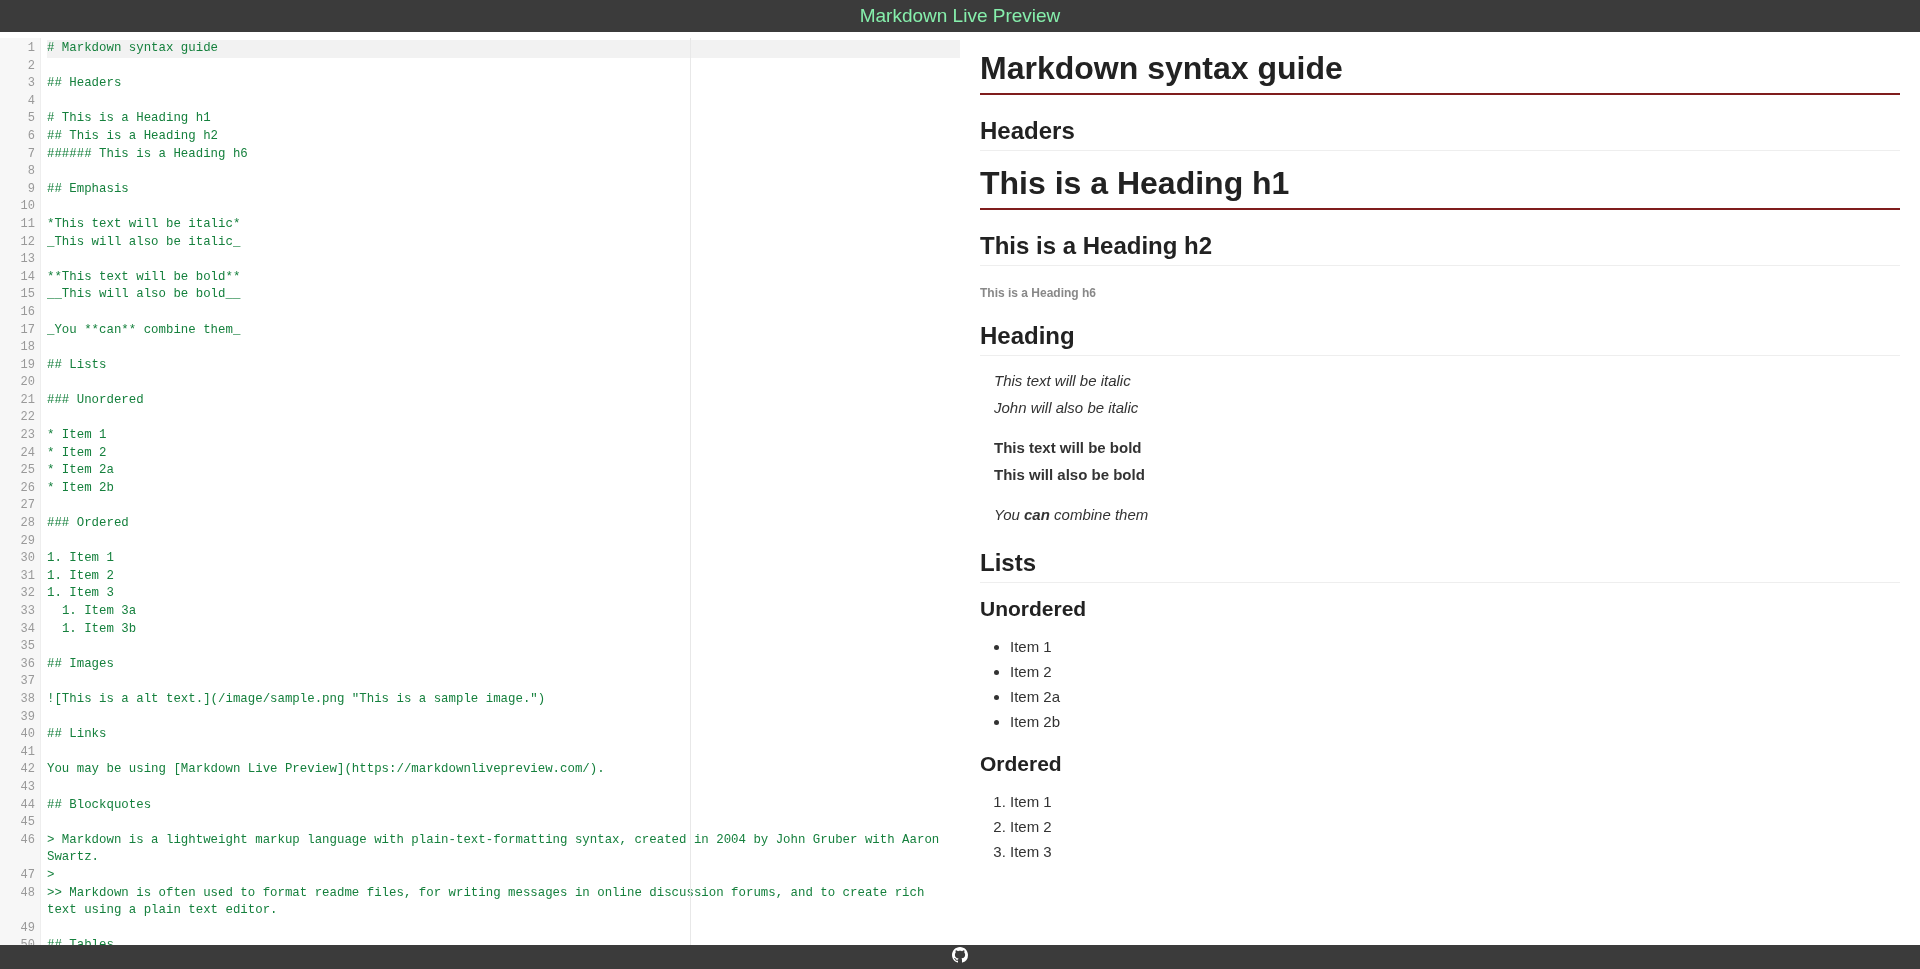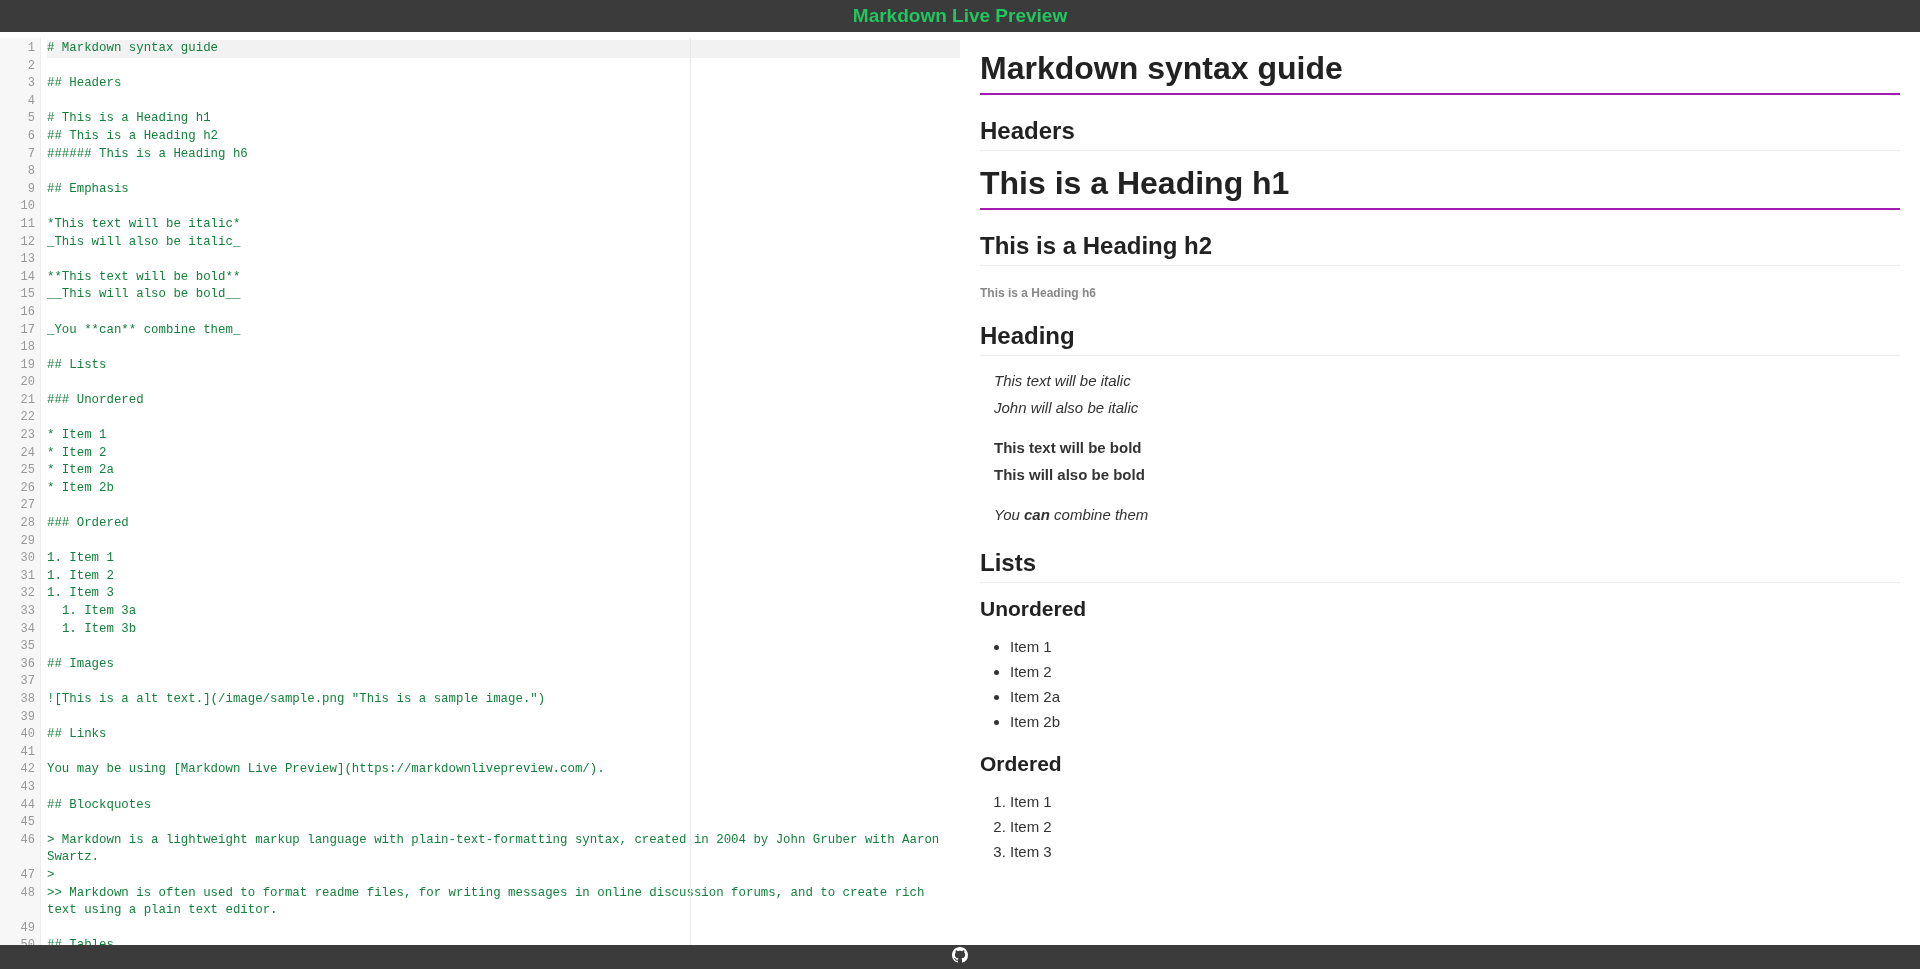--- a/index.html
+++ b/index.html
@@ -6,26 +6,26 @@
   html, body {
     width: 1920px;
     height: 969px;
     font-family: "Segoe UI", Arial, sans-serif;
     overflow: hidden;
     background: #fff;
   }
   .header {
     height: 32px;
     background: #3b3b3b;
-    color: #22c55e;
+    color: #86efac;
     display: flex;
     align-items: center;
     justify-content: center;
     font-size: 19px;
-    font-weight: 700;
+    font-weight: 400;
   }
   .footer {
     height: 24px;
     background: #3b3b3b;
     display: flex;
     align-items: center;
     justify-content: center;
     position: absolute;
     bottom: 0; left: 0; right: 0;
   }
@@ -85,21 +85,21 @@
     left: 690px;
     width: 1px;
     background: #e8e8e8;
     pointer-events: none;
   }
   
   .preview-pane h1 {
     font-size: 32px;
     font-weight: 600;
     color: #222;
-    border-bottom: 2px solid #a21caf;
+    border-bottom: 2px solid #7f1d1d;
     padding-bottom: 6px;
     margin-top: 8px;
     margin-bottom: 18px;
   }
   .preview-pane h2 {
     font-size: 24px;
     font-weight: 600;
     color: #222;
     border-bottom: 1px solid #eee;
     padding-bottom: 5px;

